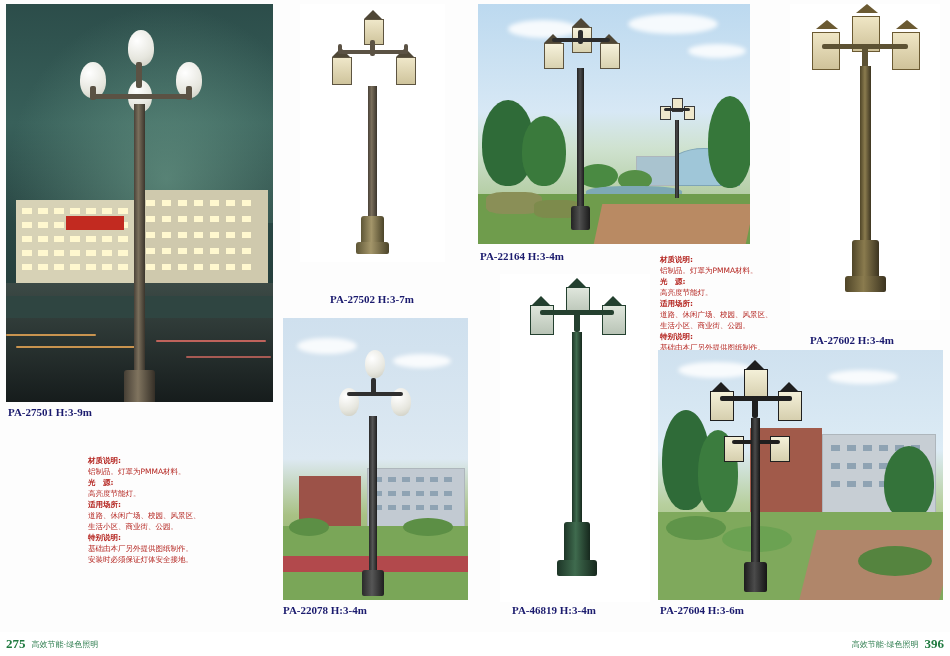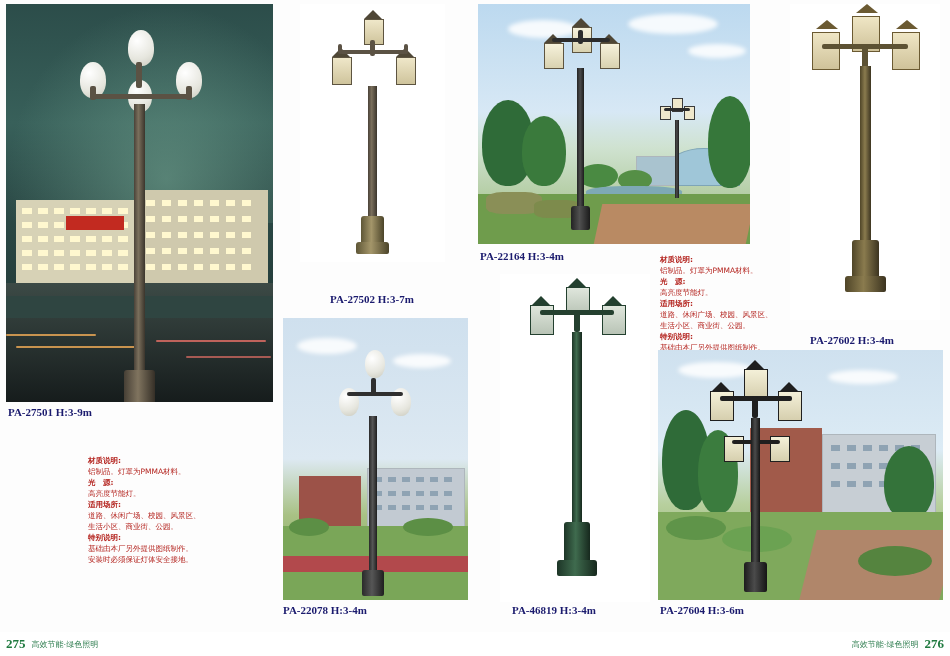--- a/index.html
+++ b/index.html
@@ -402,15 +402,15 @@
     </div>
   </div>
   <div class="caption" style="left:660px;top:604px;">PA-27604 H:3-6m</div>
 
   <div class="footer-left">
     <span class="pgnum" style="margin-left:6px;">275</span>
     <span class="foot-txt">高效节能·绿色照明</span>
   </div>
   <div class="footer-right">
     <span class="foot-txt">高效节能·绿色照明</span>
-    <span class="pgnum" style="margin-right:6px;">276</span>
+    <span class="pgnum" style="margin-right:6px;">396</span>
   </div>
 </div>
 
 </body></html>

